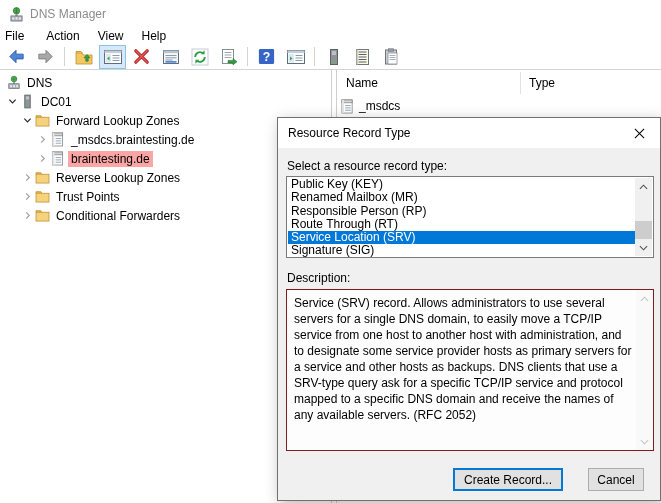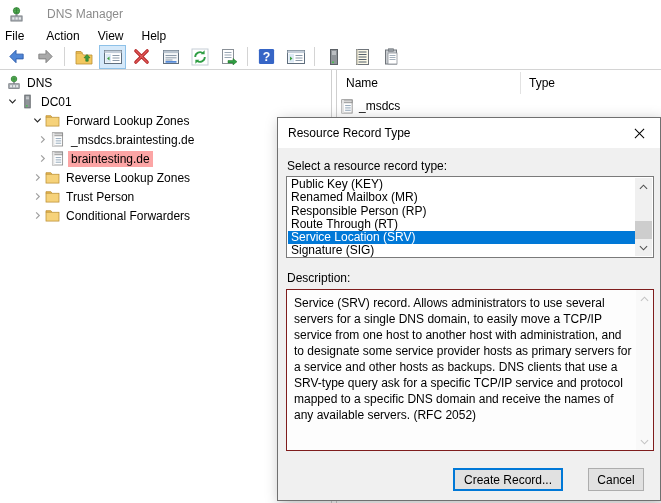--- a/index.html
+++ b/index.html
@@ -3,41 +3,41 @@
 <meta charset="utf-8">
 <style>
   html,body{margin:0;padding:0}
   body{
     width:661px;height:503px;position:relative;overflow:hidden;
     background:#fff;font-family:"Liberation Sans","DejaVu Sans",sans-serif;
     font-size:12px;color:#000;-webkit-font-smoothing:antialiased;
   }
   svg{display:block}
   
-  .titlebar{height:28px;display:flex;align-items:center;padding-left:9px;gap:23px;background:#fff}
+  .titlebar{height:28px;display:flex;align-items:center;padding-left:9px;gap:6px;background:#fff}
   .titlebar .title{color:#8b8b8b;font-size:12px}
   
   .menubar{height:16px;display:flex;align-items:center;padding-left:4px}
   .menu-item{padding:1px 9px;cursor:default}
   .menu-item:first-child{padding-left:1px;margin-right:4px}
   
   .toolbar{height:25px;display:flex;align-items:center;padding-left:3px;gap:2px;
            border-bottom:1px solid #d4d4d4}
   .tbtn{width:25px;height:22px;display:flex;align-items:center;justify-content:center;
         border:1px solid transparent;background:transparent}
   .tbtn.checked{background:#d5e9fa;border:1px solid #8ec1e8}
   .tsep{width:1px;height:19px;background:#d4d4d4;margin:0 3px}
   
   .main{position:absolute;top:70px;left:0;right:0;bottom:0;display:flex}
   .tree-pane{width:332px;border-right:1px solid #cfcfcf;padding-top:3px;box-sizing:border-box}
   .pane-gap{width:4px}
   .list-pane{flex:1;border-left:1px solid #cfcfcf}
   
   .trow{height:19px;display:flex;align-items:center;cursor:default;white-space:nowrap}
-  .lvl0{padding-left:6px}.lvl1{padding-left:4px}.lvl2{padding-left:29px}.lvl3{padding-left:34px}
+  .lvl0{padding-left:6px}.lvl1{padding-left:4px}.lvl2{padding-left:19px}.lvl3{padding-left:34px}
   .exp{width:16px;display:flex;align-items:center;justify-content:center;flex:none}
   .tico{width:15px;margin-right:3px;display:flex;align-items:center;justify-content:center;flex:none}
   .tlabel{padding:1px 3px}
   .tlabel.sel{background:#fca5a5}
   
   .lp-header{height:26px;display:flex;align-items:center}
   .lp-h-name{width:183px;padding-left:9px;box-sizing:border-box}
   .lp-h-div{width:1px;height:22px;background:#e2e2e2}
   .lp-h-type{padding-left:8px}
   .lp-row{height:20px;display:flex;align-items:center;padding-left:2px}
@@ -297,21 +297,21 @@
         <svg width="9" height="9" viewBox="0 0 10 10">
             <path d="M3.5 1.5 7 5 3.5 8.5" stroke="#a0a0a0" stroke-width="1.3" fill="none"></path>
           </svg>
       </span>
       <span class="tico">
         <svg width="15" height="13" viewBox="0 0 16 14">
           <path d="M1 3.5V1.8h5.2L7.5 3.5" fill="#e9b84e" stroke="#bb8f33" stroke-width="0.8"></path>
           <rect x="1" y="3.5" width="14" height="9.5" fill="#f6d27a" stroke="#bb8f33" stroke-width="0.8"></rect>
         </svg>
       </span>
-      <span class="tlabel">Trust Person</span>
+      <span class="tlabel">Trust Points</span>
     </div>
 
     <div class="trow lvl2">
       <span class="exp">
         <svg width="9" height="9" viewBox="0 0 10 10">
             <path d="M3.5 1.5 7 5 3.5 8.5" stroke="#a0a0a0" stroke-width="1.3" fill="none"></path>
           </svg>
       </span>
       <span class="tico">
         <svg width="15" height="13" viewBox="0 0 16 14">

